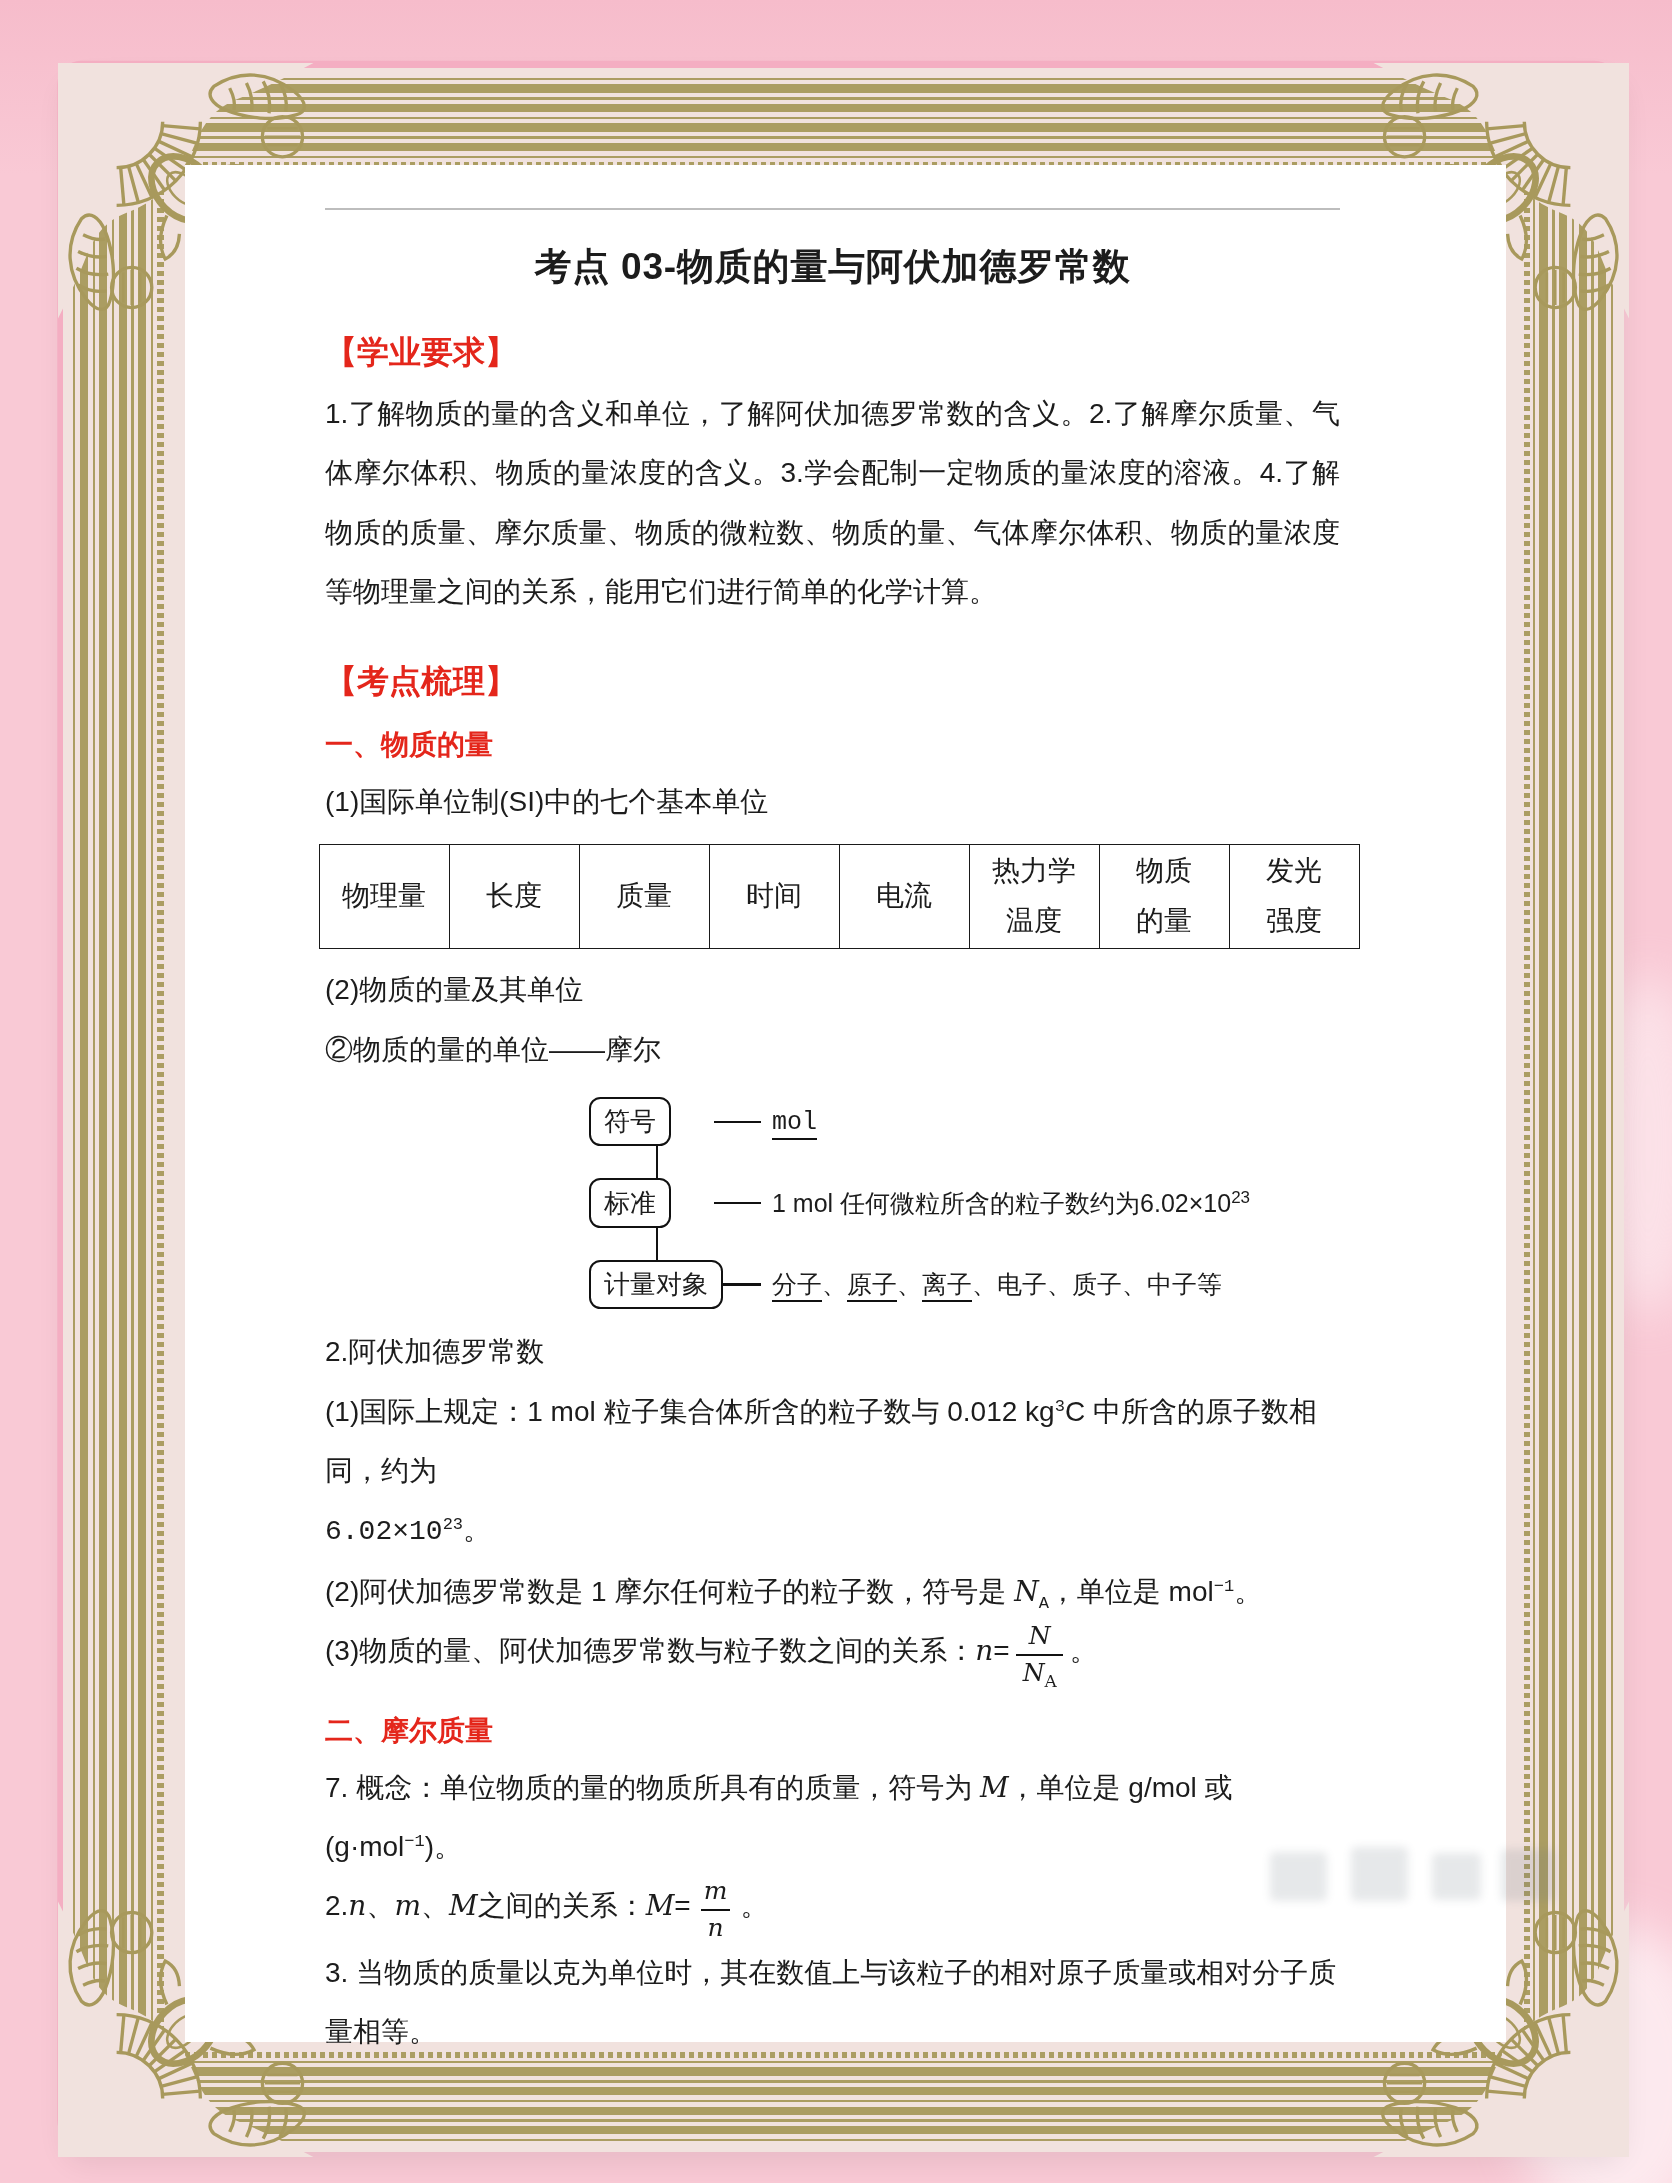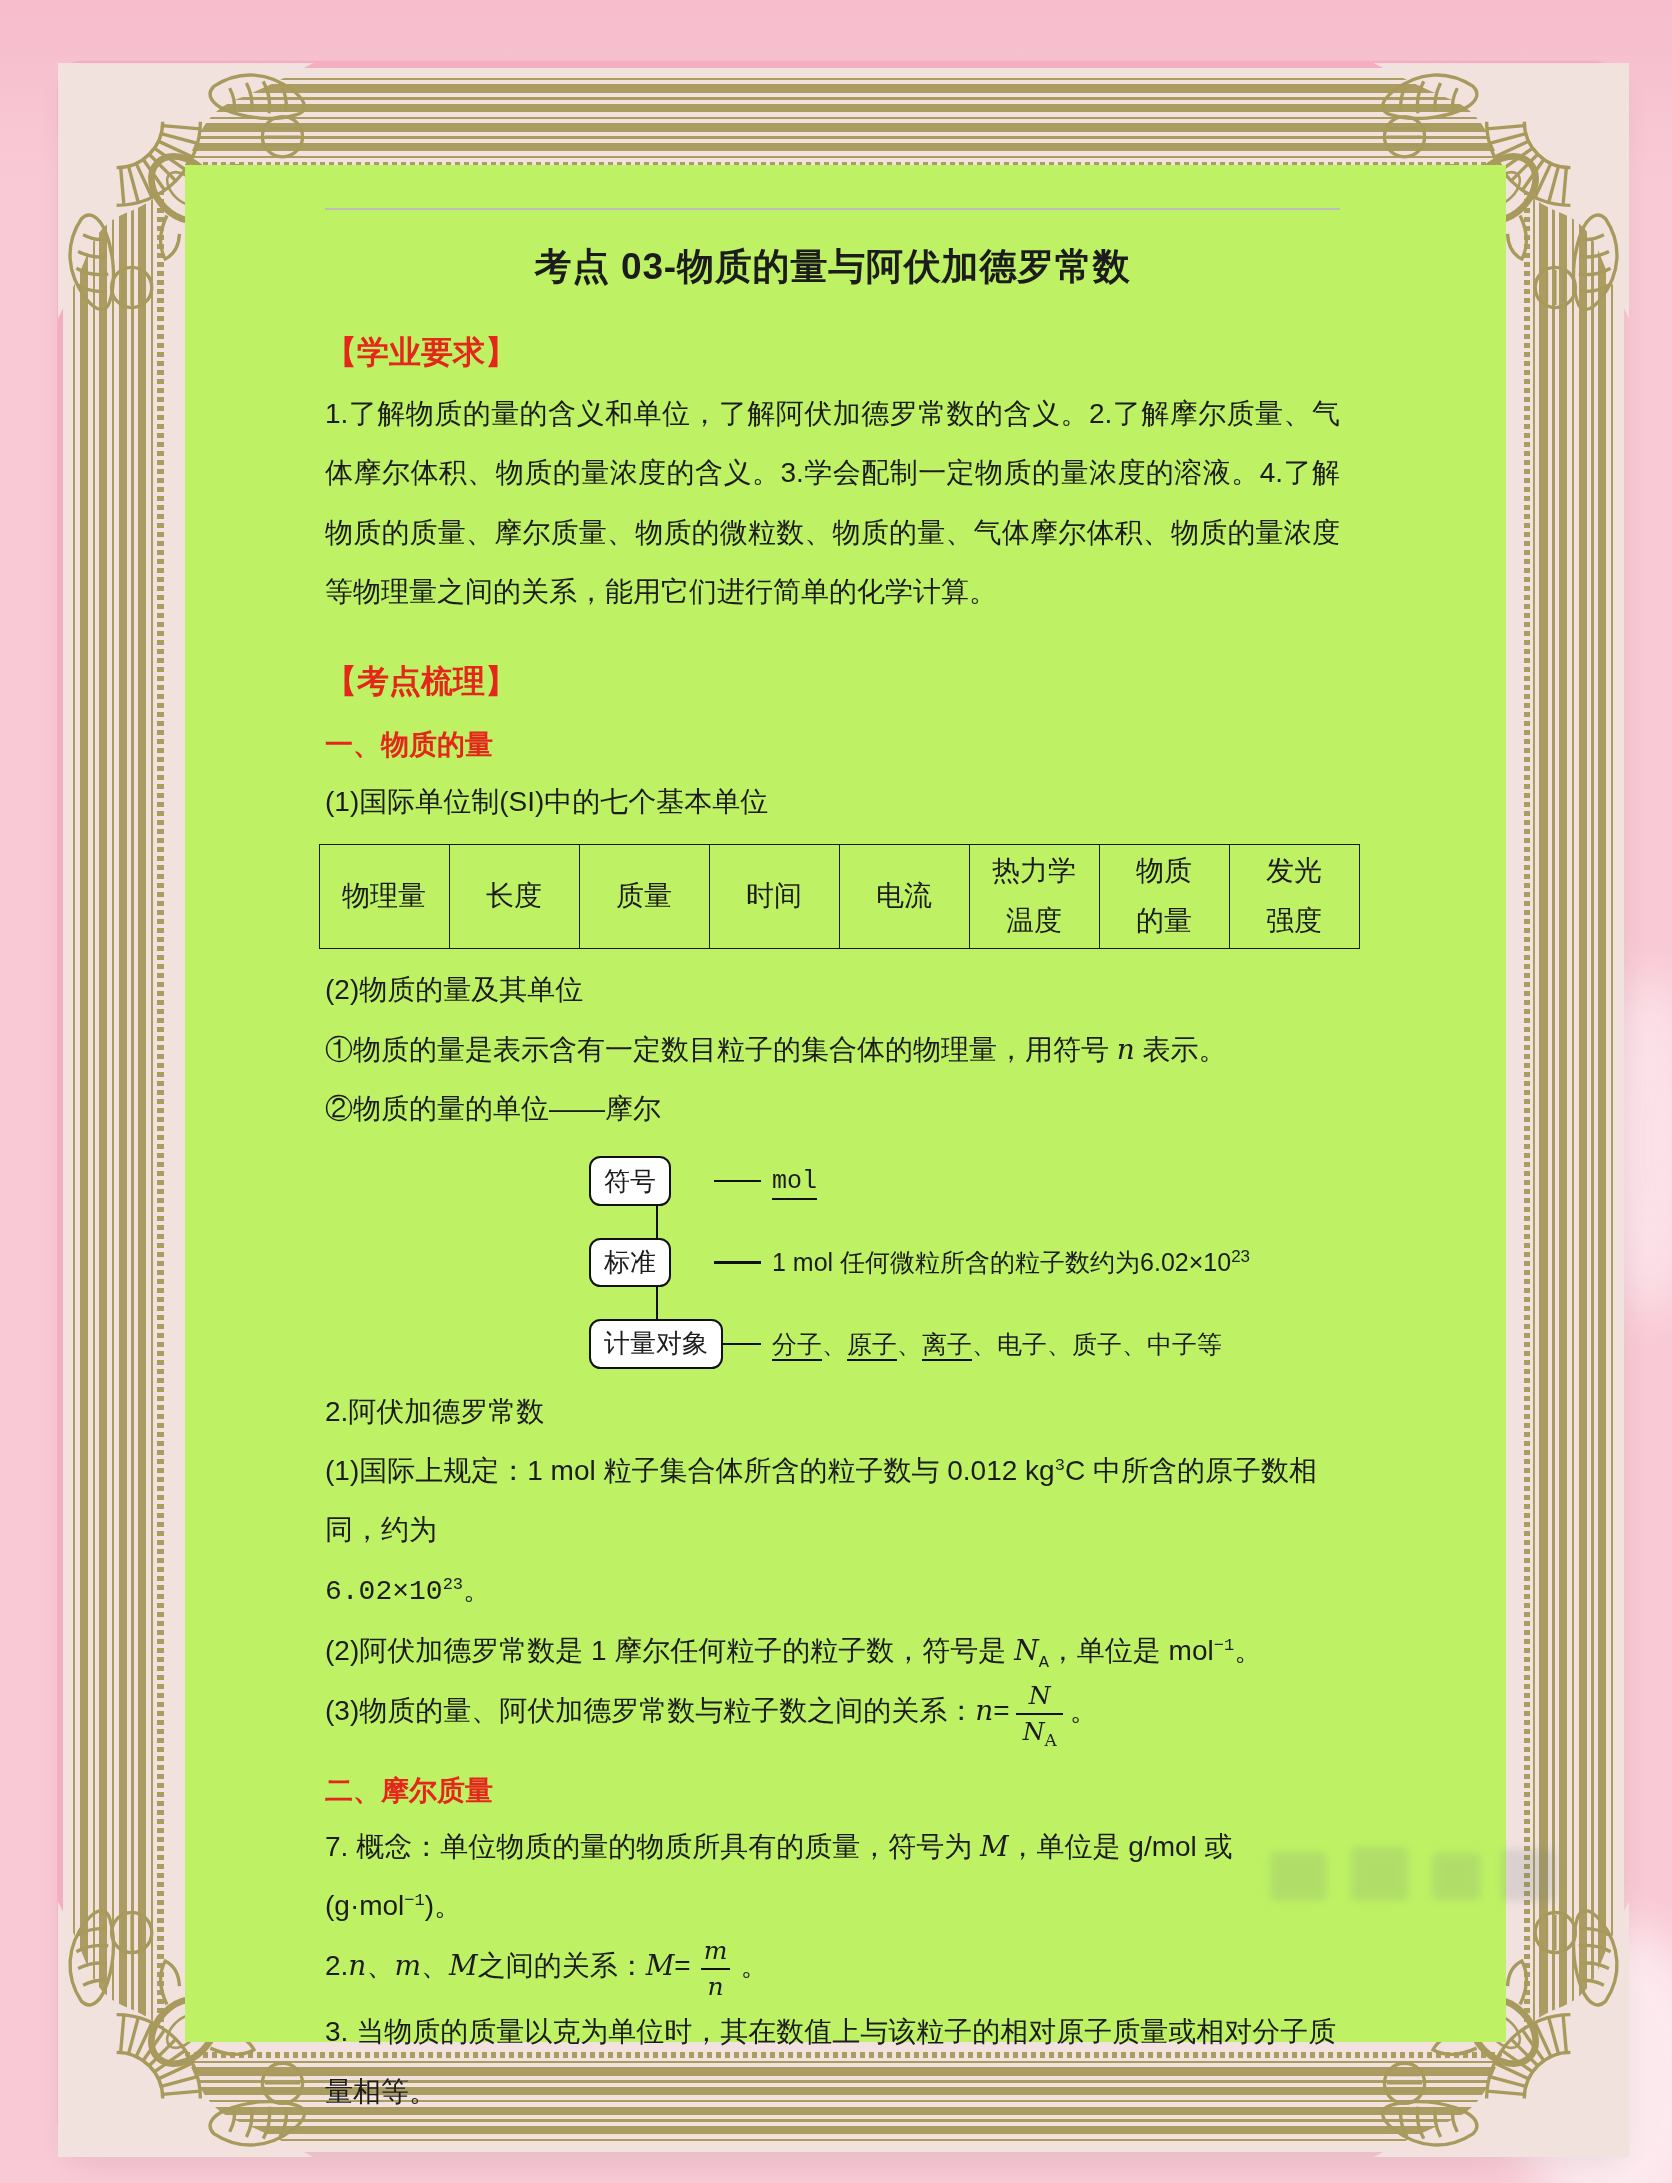--- a/index.html
+++ b/index.html
@@ -30,21 +30,21 @@
       background:repeating-linear-gradient(180deg,#ab9d62 0 4.9px,transparent 4.9px 9px);}
   .bead-top{top:94px;} .bead-bottom{bottom:94px;}
   .bead-left{left:94px;} .bead-right{right:94px;}
 
   .corner{position:absolute;width:268px;height:268px;}
   .c-tl{left:-4.9px;top:-4.9px;}
   .c-tr{right:-4.9px;top:-4.9px;transform:scaleX(-1);}
   .c-bl{left:-4.9px;bottom:-4.9px;transform:scaleY(-1);}
   .c-br{right:-4.9px;bottom:-4.9px;transform:scale(-1,-1);}
 
-  .content{position:absolute;left:122px;right:118px;top:97px;bottom:110px;background:#bef264;}
+  .content{position:absolute;left:122px;right:118px;top:97px;bottom:110px;background:#ffffff;}
   .doc{padding:41px 166px 0 140px;}
 
   .hr-line{height:2.4px;background:#bdbdbd;margin:1.6px 0 0;}
   .title{margin-top:32px;font-size:37px;font-weight:bold;text-align:center;letter-spacing:0.8px;}
   .h-bracket{margin-top:36px;font-size:32px;font-weight:bold;color:#e4261b;line-height:1.5;}
   .para{margin-top:8px;font-size:28px;line-height:2.12;text-align:justify;}
   .h-red-num{margin-top:13px;font-size:28px;font-weight:bold;color:#e4261b;line-height:1.9;}
   .line{font-size:28px;line-height:2.12;}
   .line-flex{display:flex;align-items:flex-start;font-size:28px;line-height:2.12;}
 
@@ -179,21 +179,20 @@
               <td><span class="pre">物质
 的量</span></td>
               <td><span class="pre">发光
 强度</span></td>
             </tr>
           </tbody>
         </table>
 
         <div class="line">(2)物质的量及其单位</div>
 
-        <div class="line"><span>①物质的量是表示含有一定数目粒子的集合体的物理量，用符号 </span><span class="var">n</span><span> 表示。</span></div>
 
         <div class="line">②物质的量的单位——摩尔</div>
 
         <div class="diagram">
           <div class="d-vline"></div>
           <div class="d-row">
             <div class="d-boxcol">
                 <span class="d-box">符号</span>
               </div>
             <div class="d-link"></div>

